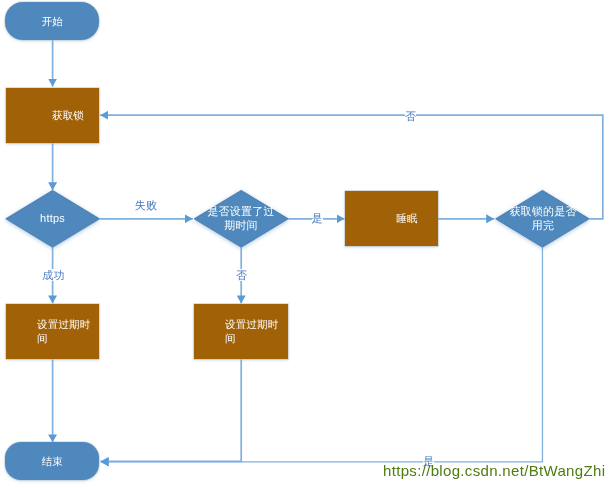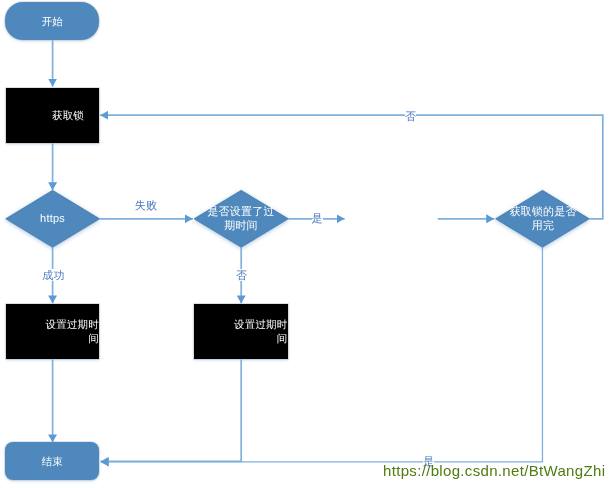--- a/index.html
+++ b/index.html
@@ -2,23 +2,23 @@
 <html><head>
 <meta charset="utf-8">
 <title>Flowchart</title>
 <style>
   html,body{margin:0;padding:0;background:#ffffff;}
   body{width:615px;height:488px;overflow:hidden;
        font-family:"Liberation Sans","DejaVu Sans",sans-serif;}
   #canvas{position:relative;width:615px;height:488px;background:#fff;}
   #wire{position:absolute;left:0;top:0;width:615px;height:488px;}
   .node{position:absolute;box-sizing:border-box;display:flex;align-items:center;
-        justify-content:center;text-align:right;color:#fff;font-size:10.5px;
+        justify-content:center;text-align:left;color:#fff;font-size:10.5px;
         line-height:13.6px;letter-spacing:0.2px;}
-  .rect{background:#000000;
+  .rect{background:#a16207;
         box-shadow:0 0 0 0.75px rgba(188,188,186,0.6),0 1px 3px rgba(142,178,214,0.55);padding-left:31px;}
   .term{background:#4E88BC;
         box-shadow:0 0 0 0.75px rgba(188,188,186,0.45),0 1px 3px rgba(142,178,214,0.55);}
   .node span{display:block;position:relative;top:0.5px;}
   .dlabel{position:absolute;color:#4878BE;font-size:11px;line-height:12px;
           white-space:nowrap;letter-spacing:0.2px;background:#fff;}
   .dtext{position:absolute;color:#fff;font-size:11px;line-height:13.6px;
          text-align:center;white-space:nowrap;letter-spacing:0.2px;}
   .dtext span{display:block;}
   .wm{position:absolute;color:#4d7c0f;font-size:15px;white-space:nowrap;
@@ -76,35 +76,38 @@
 
   <div class="dtext" style="left:0px;top:212px;width:105px;">
     <span>https</span>
   </div>
 
   <div class="dtext" style="left:188px;top:205px;width:106px;">
     <span>是否设置了过</span>
     <span>期时间</span>
   </div>
 
+  <div class="node rect" style="left:345px;top:191px;width:92.8px;height:55.4px;">
+    <span>睡眠</span>
+  </div>
 
   <div class="dtext" style="left:491px;top:205px;width:104px;">
     <span>获取锁的是否</span>
     <span>用完</span>
   </div>
 
   <div class="node rect" style="left:6px;top:304px;width:93px;height:55px;">
     <span>设置过期时间</span>
   </div>
 
   <div class="node rect" style="left:194px;top:304px;width:93.5px;height:55px;">
     <span>设置过期时间</span>
   </div>
 
-  <div class="node term" style="left:5.4px;top:442.3px;width:93.9px;height:38px;border-radius:8px;">
+  <div class="node term" style="left:5.4px;top:442.3px;width:93.9px;height:38px;border-radius:16px;">
     <span>结束</span>
   </div>
 
   <div class="dlabel" style="left:134.8px;top:199px;"><span>失败</span></div>
   <div class="dlabel" style="left:42.2px;top:268.6px;"><span>成功</span></div>
   <div class="dlabel" style="left:311.5px;top:212.1px;"><span>是</span></div>
   <div class="dlabel" style="left:236px;top:268.8px;"><span>否</span></div>
   <div class="dlabel" style="left:405px;top:109.6px;"><span>否</span></div>
   <div class="dlabel" style="left:423.1px;top:455.4px;"><span>是</span></div>
 

